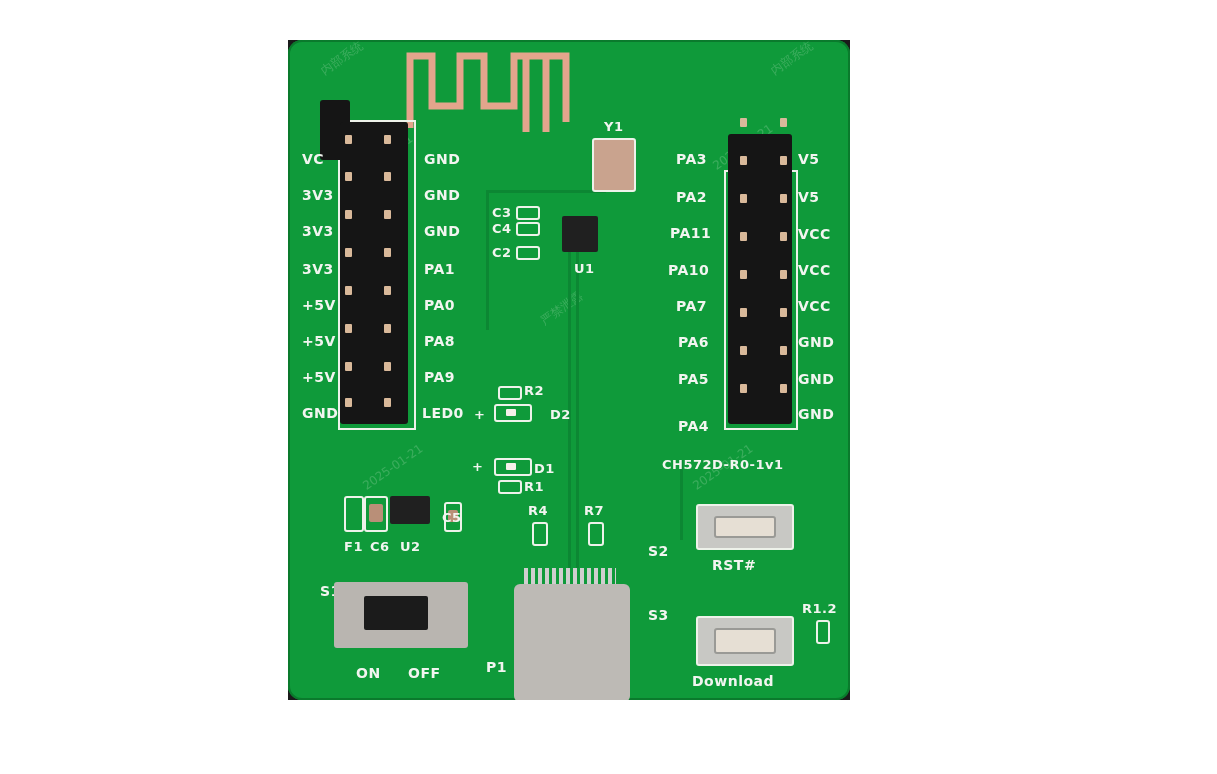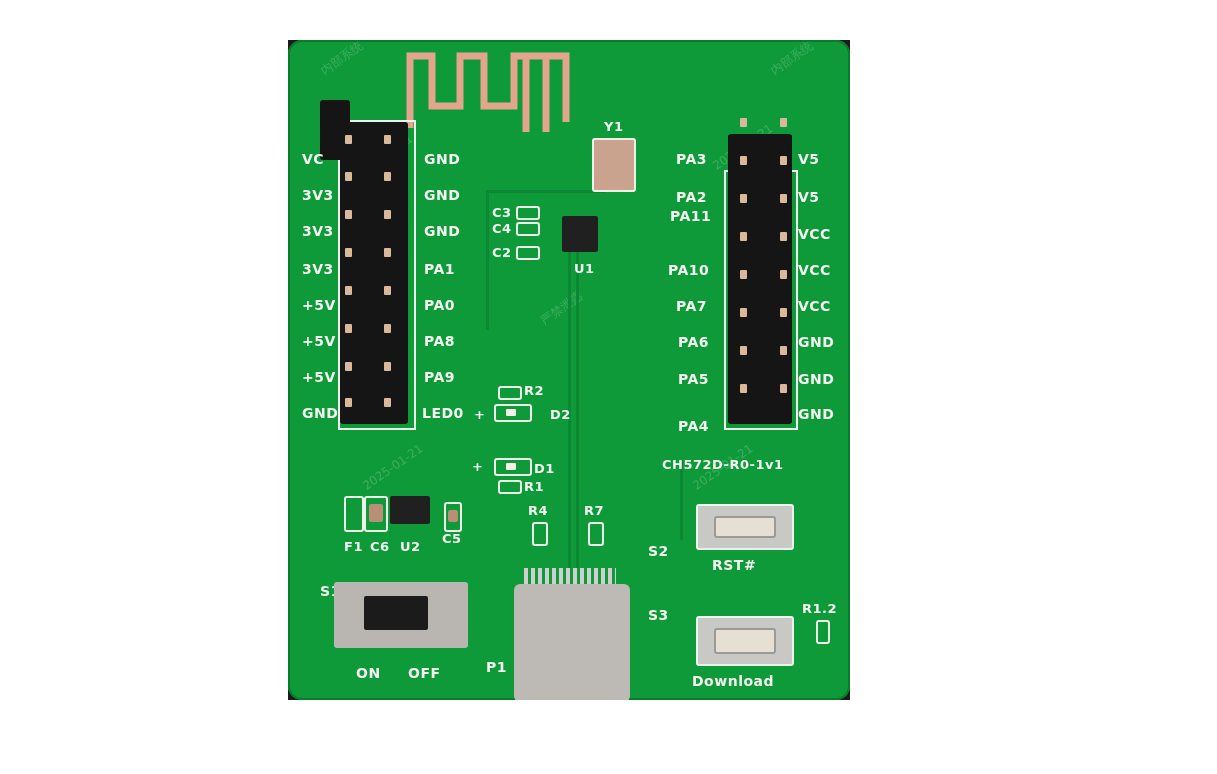--- a/index.html
+++ b/index.html
@@ -103,21 +103,21 @@
   <div class="pin" style="left:492px;top:230px"></div>
   <div class="pin" style="left:452px;top:268px"></div>
   <div class="pin" style="left:492px;top:268px"></div>
   <div class="pin" style="left:452px;top:306px"></div>
   <div class="pin" style="left:492px;top:306px"></div>
   <div class="pin" style="left:452px;top:344px"></div>
   <div class="pin" style="left:492px;top:344px"></div>
 
   <div class="silk" style="left:388px;top:112px">PA3</div>
   <div class="silk" style="left:388px;top:150px">PA2</div>
-  <div class="silk" style="left:382px;top:169px">PA11</div>
+  <div class="silk" style="left:382px;top:186px">PA11</div>
   <div class="silk" style="left:380px;top:223px">PA10</div>
   <div class="silk" style="left:388px;top:259px">PA7</div>
   <div class="silk" style="left:390px;top:295px">PA6</div>
   <div class="silk" style="left:390px;top:332px">PA5</div>
   <div class="silk" style="left:390px;top:379px">PA4</div>
 
   <div class="silk" style="left:510px;top:112px">V5</div>
   <div class="silk" style="left:510px;top:150px">V5</div>
   <div class="silk" style="left:510px;top:187px">VCC</div>
   <div class="silk" style="left:510px;top:223px">VCC</div>
@@ -158,21 +158,21 @@
   <div class="pad-box" style="left:76px;top:456px;width:20px;height:32px;">
       <div class="smd" style="left:3px;top:6px;width:14px;height:18px;"></div>
     </div>
   <div class="chip" style="left:102px;top:456px;width:40px;height:28px;"></div>
   <div class="pad-box" style="left:156px;top:462px;width:14px;height:26px;">
       <div class="smd" style="left:2px;top:6px;width:10px;height:12px;"></div>
     </div>
   <div class="silk sm" style="left:56px;top:500px">F1</div>
   <div class="silk sm" style="left:82px;top:500px">C6</div>
   <div class="silk sm" style="left:112px;top:500px">U2</div>
-  <div class="silk sm" style="left:154px;top:492px">C5</div>
+  <div class="silk sm" style="left:154px;top:471px">C5</div>
 
   <div class="silk sm" style="left:240px;top:464px">R4</div>
   <div class="pad-box" style="left:244px;top:482px;width:12px;height:20px;"></div>
   <div class="silk sm" style="left:296px;top:464px">R7</div>
   <div class="pad-box" style="left:300px;top:482px;width:12px;height:20px;"></div>
 
   <div class="silk" style="left:32px;top:544px">S1</div>
   <div class="switch" style="left:46px;top:542px;width:134px;height:66px;">
       <div class="slot"></div>
     </div>

